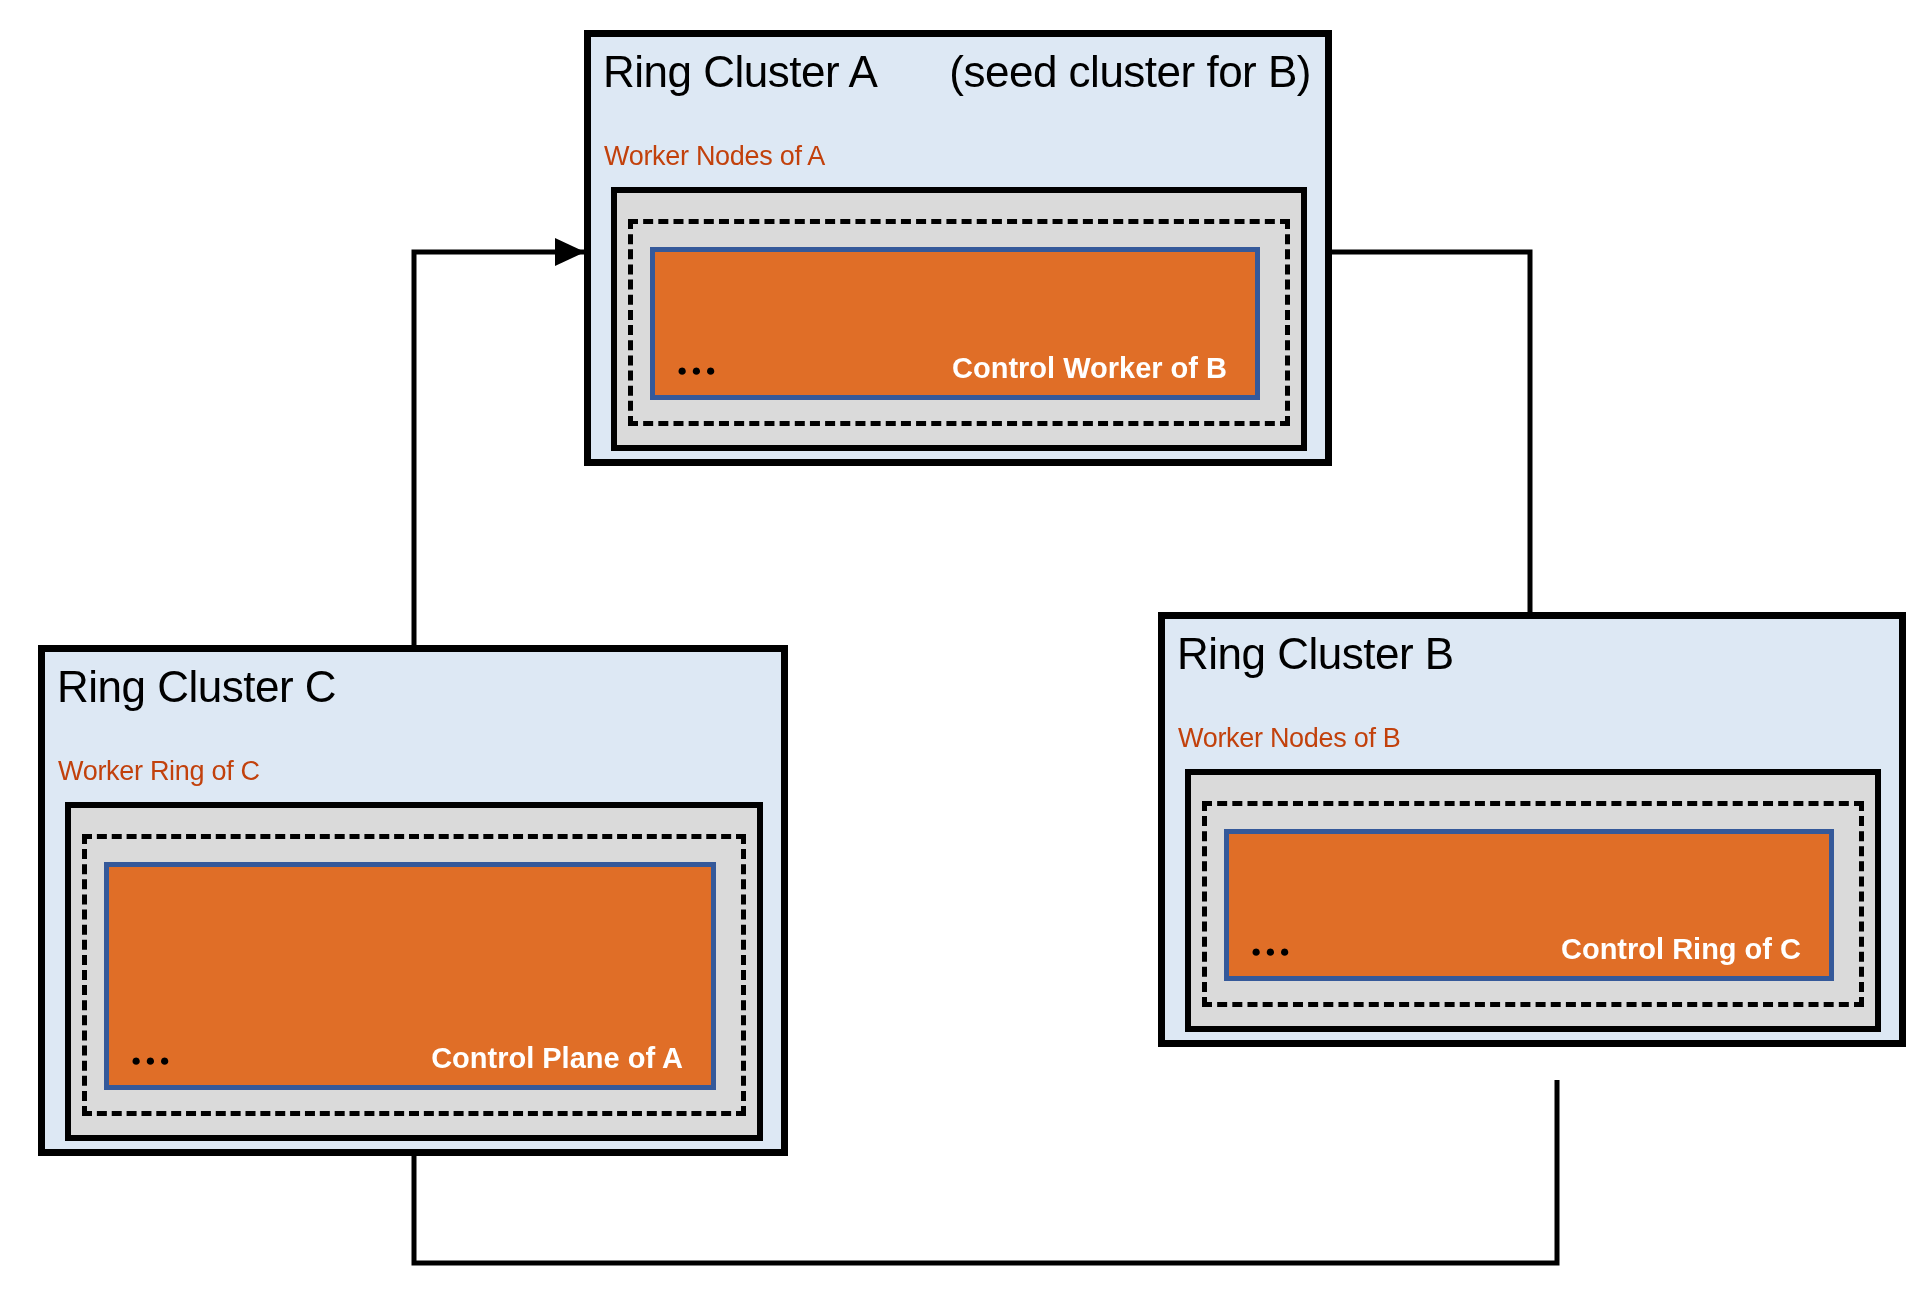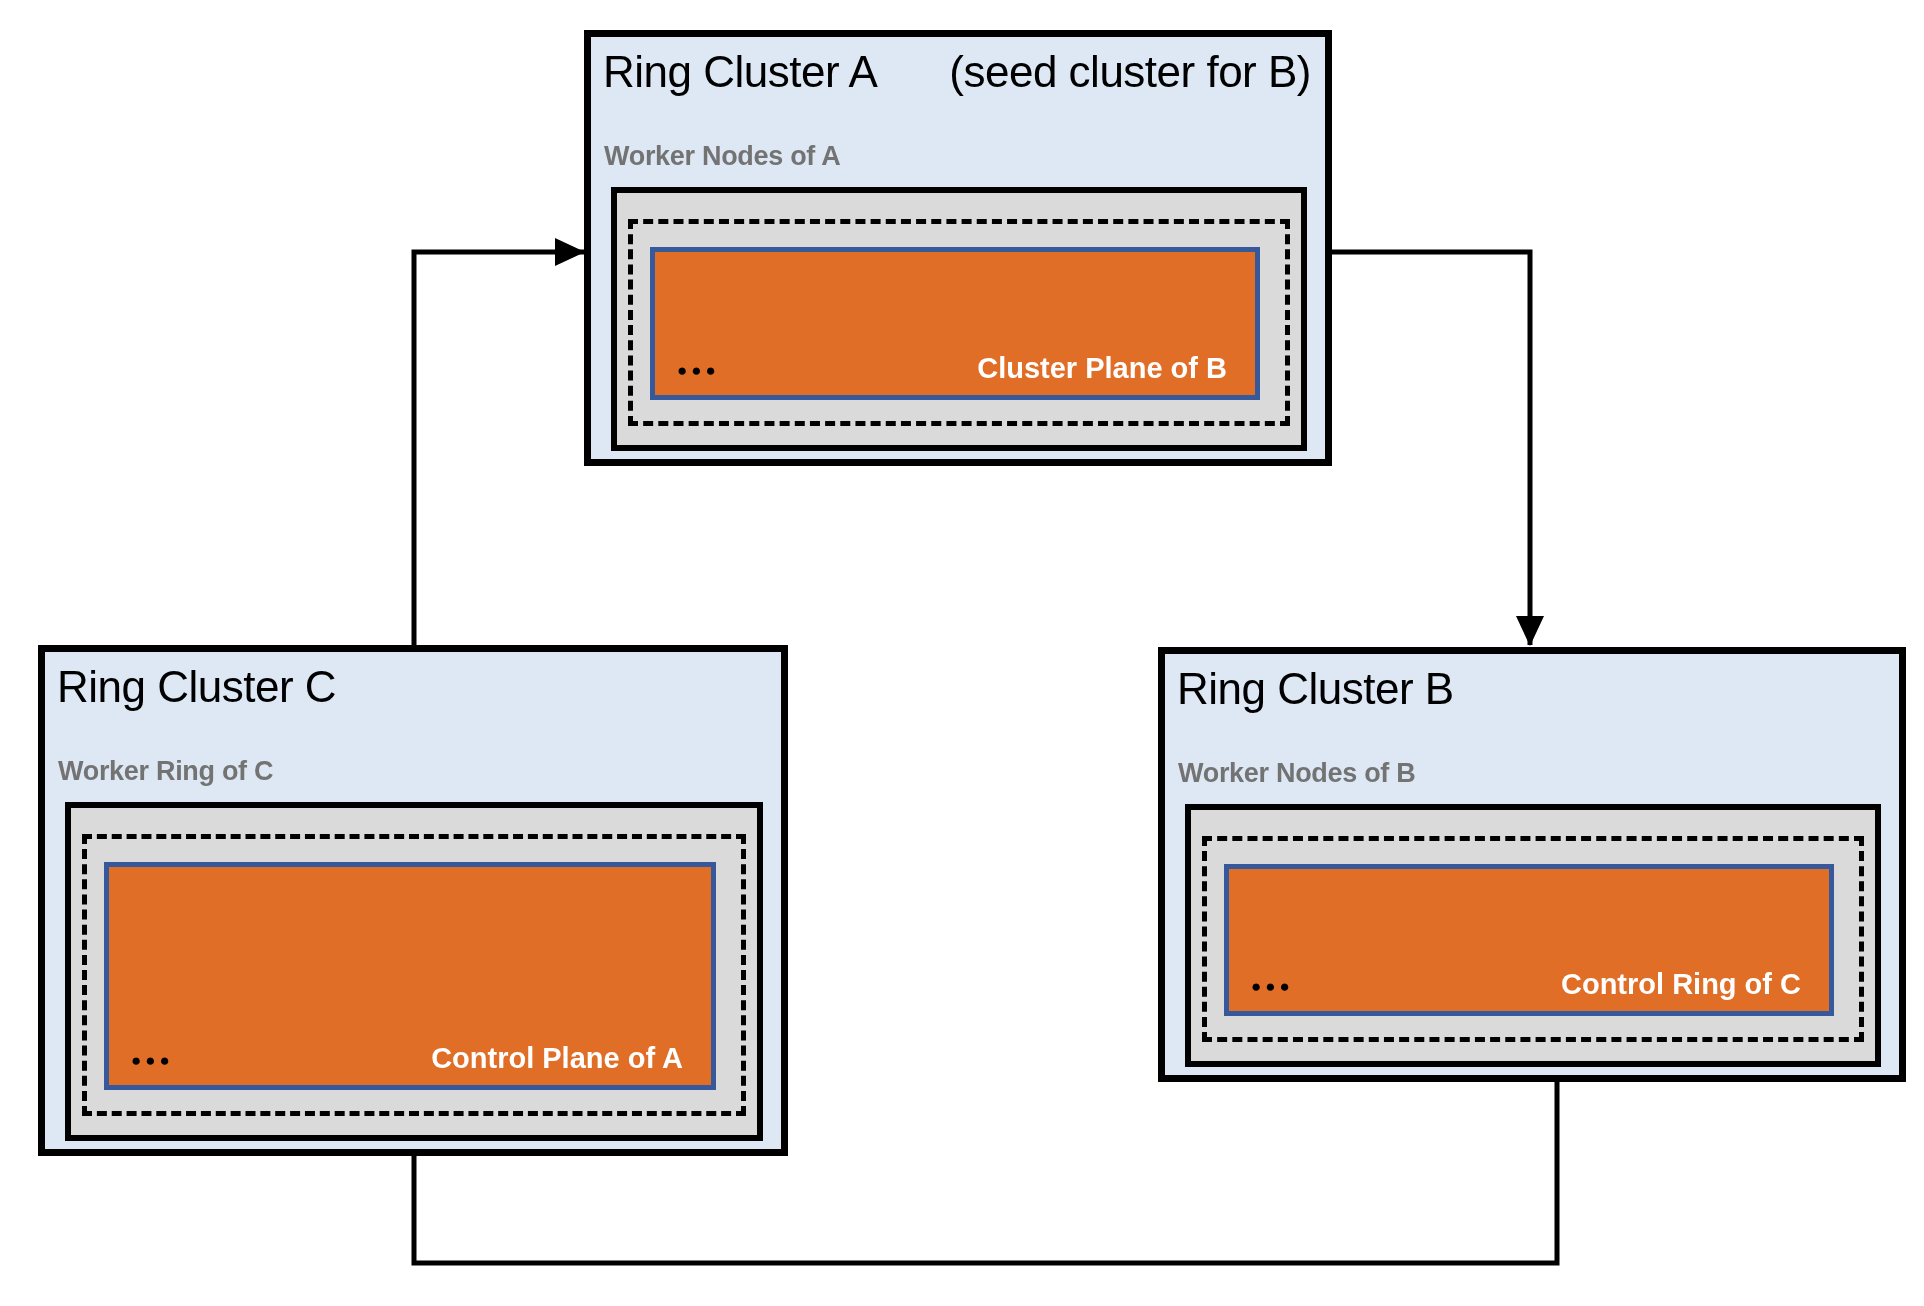--- a/index.html
+++ b/index.html
@@ -44,22 +44,22 @@
     line-height: 1.15;
     color: #000000;
     letter-spacing: -0.5px;
     white-space: nowrap;
   }
   .worker-label {
     position: absolute;
     left: 13px;
     top: 104px;
     font-size: 27px;
-    font-weight: bold;
-    color: #737373;
+    font-weight: normal;
+    color: #c2410c;
     letter-spacing: -0.3px;
     white-space: nowrap;
   }
   .worker-box {
     position: absolute;
     left: 20px;
     right: 18px;
     top: 150px;
     bottom: 8px;
     box-sizing: border-box;
@@ -124,42 +124,42 @@
   <div class="cluster" style="left: 584px; top: 30px; width: 748px; height: 436px;">
     <div class="title-row">
       <span>Ring Cluster A</span>
       <span>(seed cluster for B)</span>
     </div>
     <div class="worker-label">Worker Nodes of A</div>
     <div class="worker-box">
       <div class="dashed-box">
         <div class="control-plane">
           <span class="dots">●●●</span>
-          <span class="cp-label">Cluster Plane of B</span>
+          <span class="cp-label">Control Worker of B</span>
         </div>
       </div>
     </div>
   </div>
 
   <div class="cluster" style="left: 38px; top: 645px; width: 750px; height: 511px;">
     <div class="title-row">
       <span>Ring Cluster C</span>
     </div>
     <div class="worker-label">Worker Ring of C</div>
     <div class="worker-box">
       <div class="dashed-box">
         <div class="control-plane">
           <span class="dots">●●●</span>
           <span class="cp-label">Control Plane of A</span>
         </div>
       </div>
     </div>
   </div>
 
-  <div class="cluster" style="left: 1158px; top: 647px; width: 748px; height: 435px; padding-left: 6px;">
+  <div class="cluster" style="left: 1158px; top: 612px; width: 748px; height: 435px; padding-left: 6px;">
     <div class="title-row">
       <span>Ring Cluster B</span>
     </div>
     <div class="worker-label">Worker Nodes of B</div>
     <div class="worker-box">
       <div class="dashed-box">
         <div class="control-plane">
           <span class="dots">●●●</span>
           <span class="cp-label">Control Ring of C</span>
         </div>

